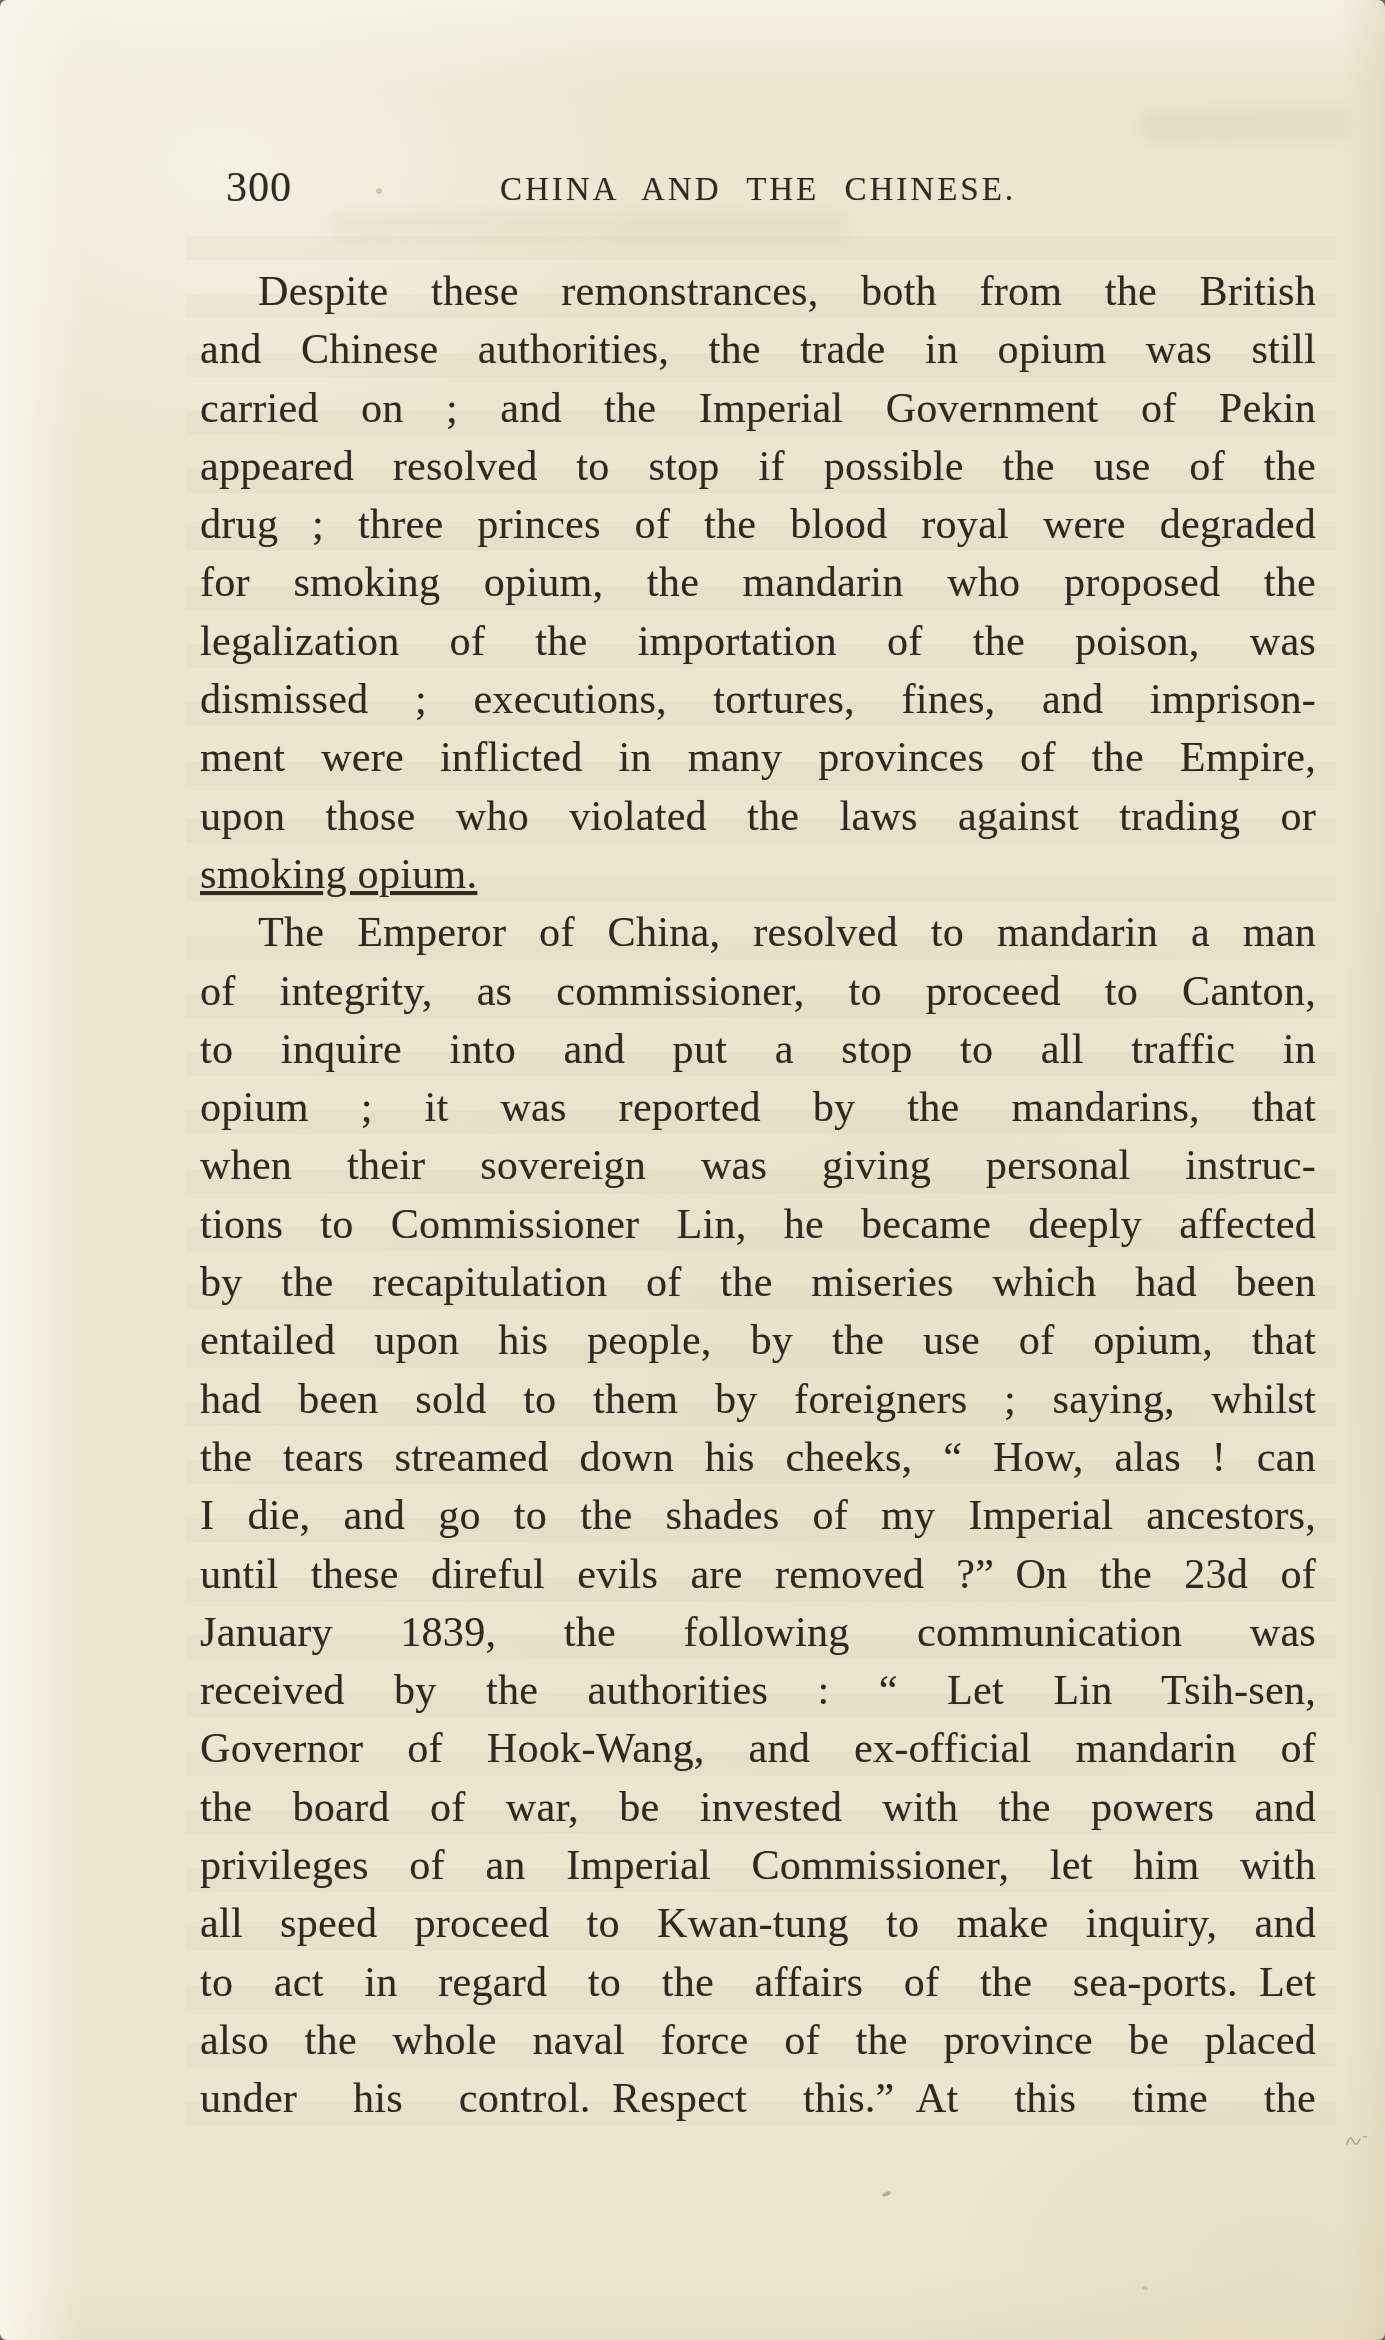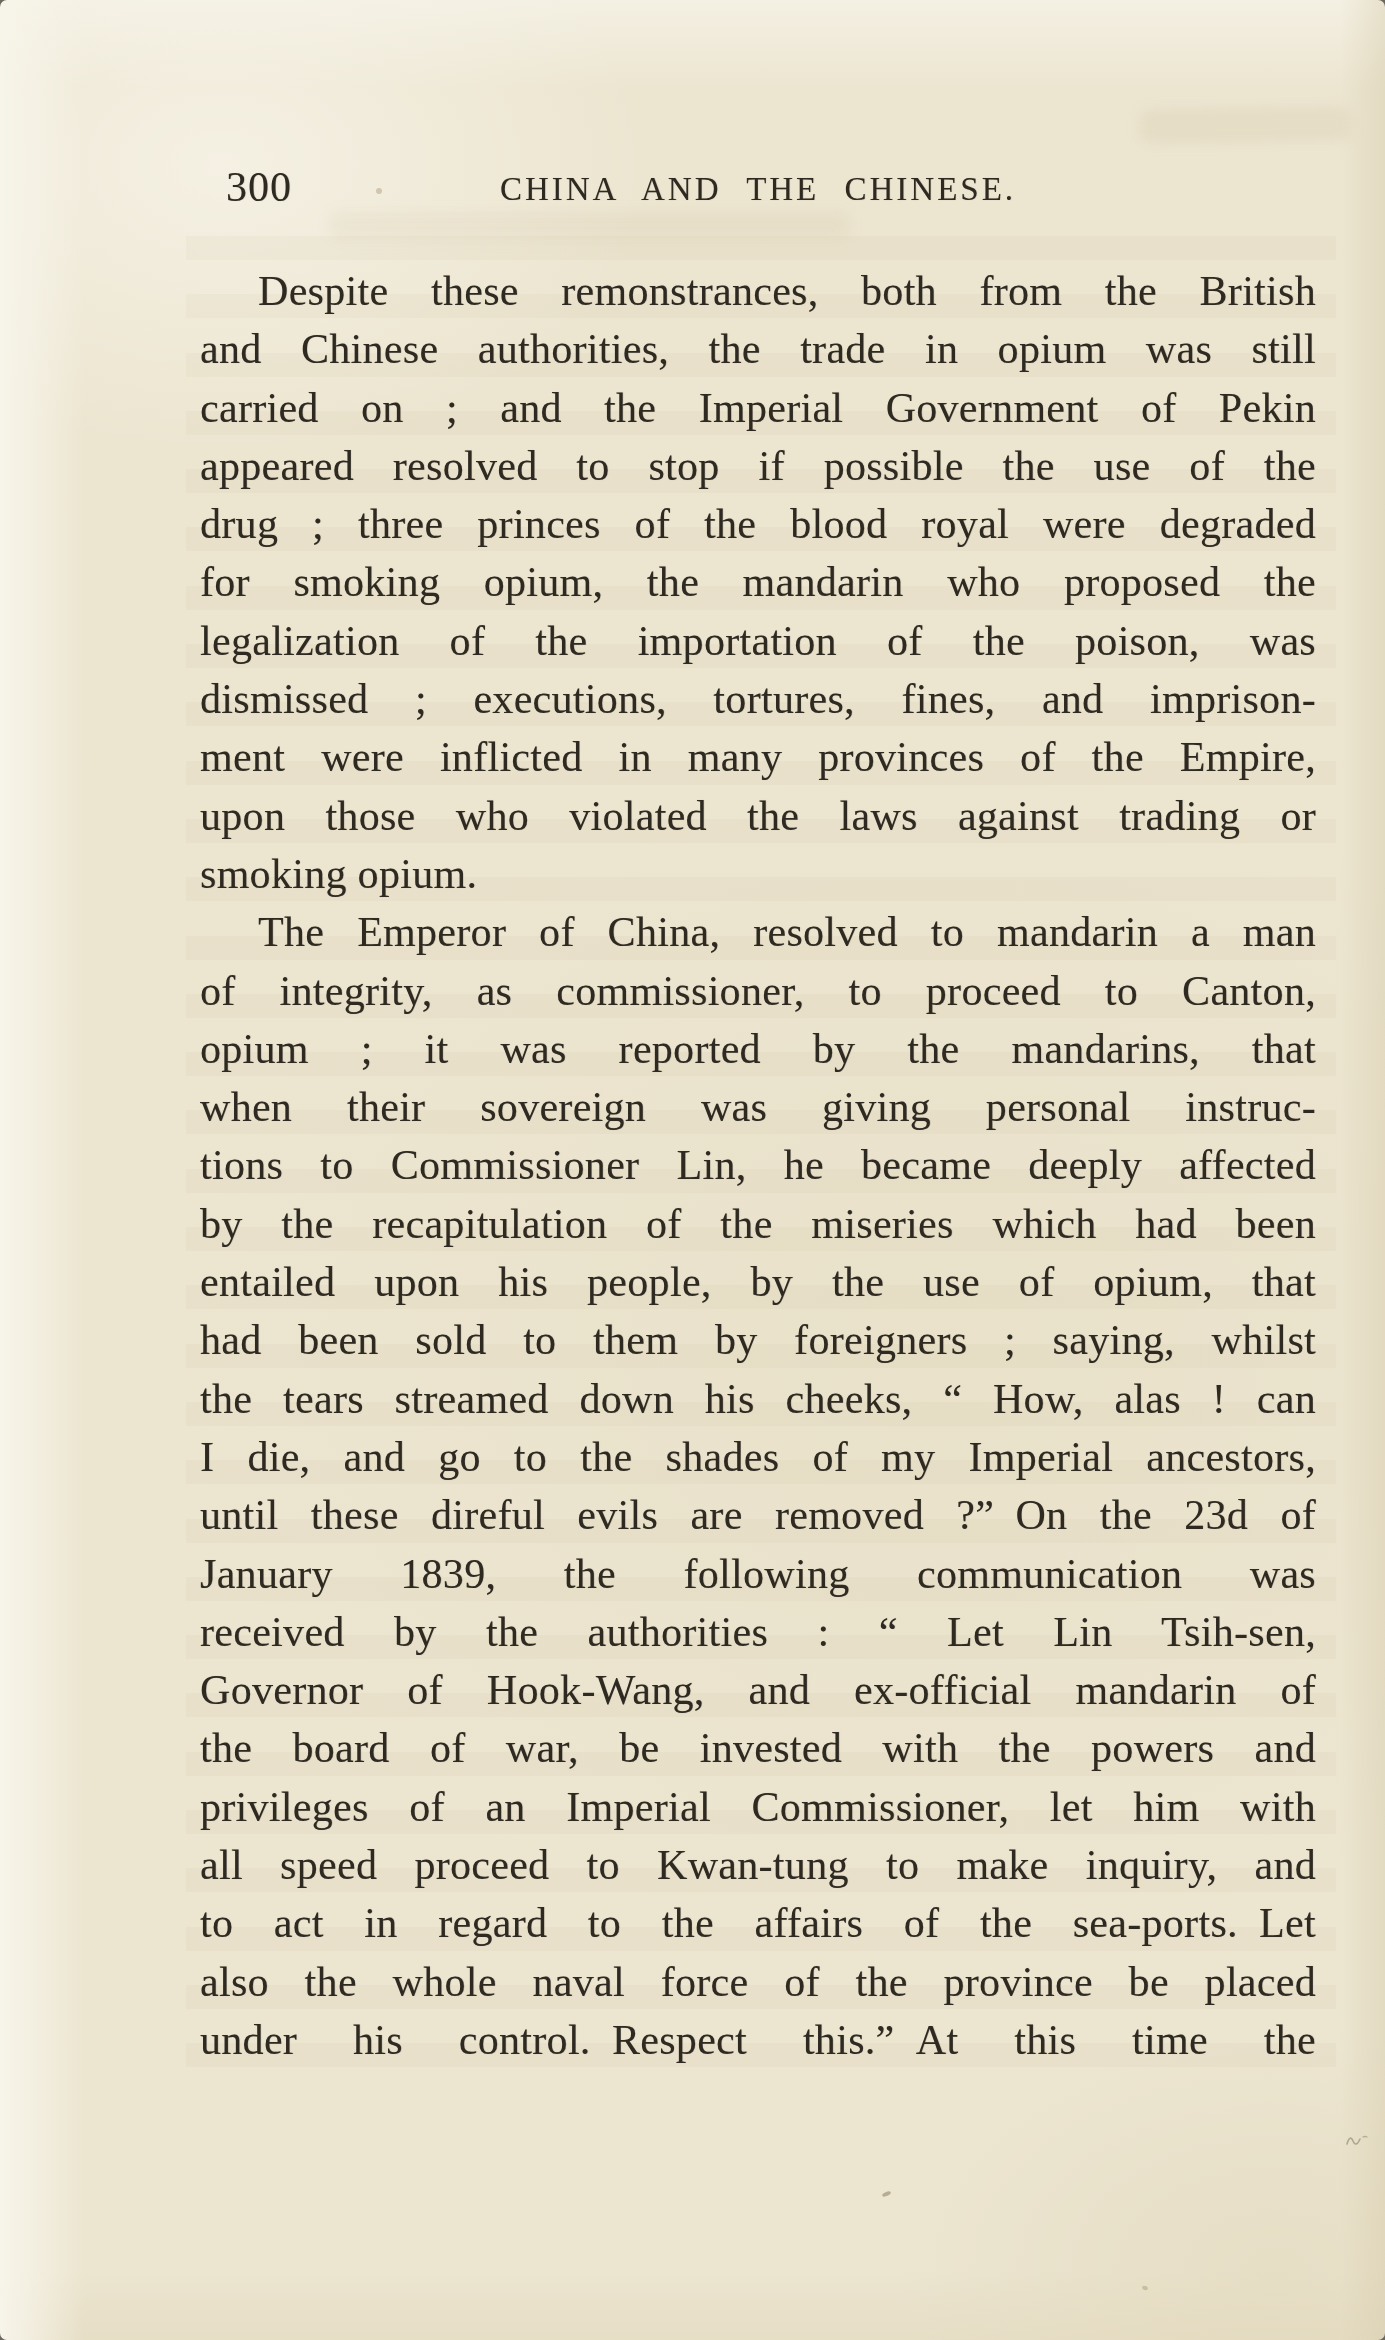--- a/index.html
+++ b/index.html
@@ -51,21 +51,21 @@
     pointer-events:none;
   }
   .line{
     height:58.3px; line-height:58.3px;
     font-size:42px; letter-spacing:0.3px;
     text-align:justify; text-align-last:justify; text-justify:inter-word;
     text-shadow:0.4px 0.4px 0.7px rgba(46,42,34,0.30);
     white-space:normal;
   }
   .line.indent{text-indent:58px;font-family:Liberation Serif, serif;}
-  .line.no-just{text-align:left; text-align-last:left;}
+  .line.no-just{text-align:left; text-align-last:left;text-decoration:underline;}
   .it{}
   .blotch{position:absolute; filter:blur(7px); pointer-events:none; border-radius:10px;}
   .blotch.b1{left:1140px; top:108px; width:210px; height:34px; background:rgba(168,148,98,0.10); transform:rotate(-1deg);}
   .blotch.b2{left:330px; top:212px; width:520px; height:26px; background:rgba(168,148,98,0.07);}
   .speck{position:absolute; pointer-events:none; border-radius:50%;}
   .speck.s1{left:376px; top:188px; width:6px; height:6px; background:rgba(150,130,90,0.35);}
   .speck.s2{left:882px; top:2192px; width:9px; height:4px; background:rgba(120,105,75,0.45); transform:rotate(-22deg);}
   .speck.s3{left:1142px; top:2286px; width:6px; height:4px; background:rgba(130,115,80,0.30); transform:rotate(15deg);}
   .pencil{position:absolute; left:1344px; top:2130px; width:26px; height:24px; pointer-events:none; opacity:0.55;}
 </style>
@@ -89,20 +89,21 @@
       <div class="line"><span>appeared resolved to stop if possible the use of the</span></div>
       <div class="line"><span>drug ; three princes of the blood royal were degraded</span></div>
       <div class="line"><span>for smoking opium, the mandarin who proposed the</span></div>
       <div class="line"><span>legalization of the importation of the poison, was</span></div>
       <div class="line"><span>dismissed ; executions, tortures, fines, and imprison-</span></div>
       <div class="line"><span>ment were inflicted in many provinces of the Empire,</span></div>
       <div class="line"><span>upon those who violated the laws against trading or</span></div>
       <div class="line no-just"><span>smoking opium.</span></div>
       <div class="line indent"><span>The Emperor of China, resolved to mandarin a man</span></div>
       <div class="line"><span>of integrity, as commissioner, to proceed to Canton,</span></div>
+      <div class="line"><span>to inquire into and put a stop to all traffic in</span></div>
       <div class="line"><span>opium ; it was reported by the mandarins, that</span></div>
       <div class="line"><span>when their sovereign was giving personal instruc-</span></div>
       <div class="line"><span>tions to Commissioner Lin, he became deeply affected</span></div>
       <div class="line"><span>by the recapitulation of the miseries which had been</span></div>
       <div class="line"><span>entailed upon his people, by the use of opium, that</span></div>
       <div class="line"><span>had been sold to them by foreigners ; saying, whilst</span></div>
       <div class="line"><span>the tears streamed down his cheeks, “ How, alas ! can</span></div>
       <div class="line"><span>I die, and go to the shades of my Imperial ancestors,</span></div>
       <div class="line"><span>until these direful evils are removed ?” On the 23d of</span></div>
       <div class="line"><span>January 1839, the following communication was</span></div>

